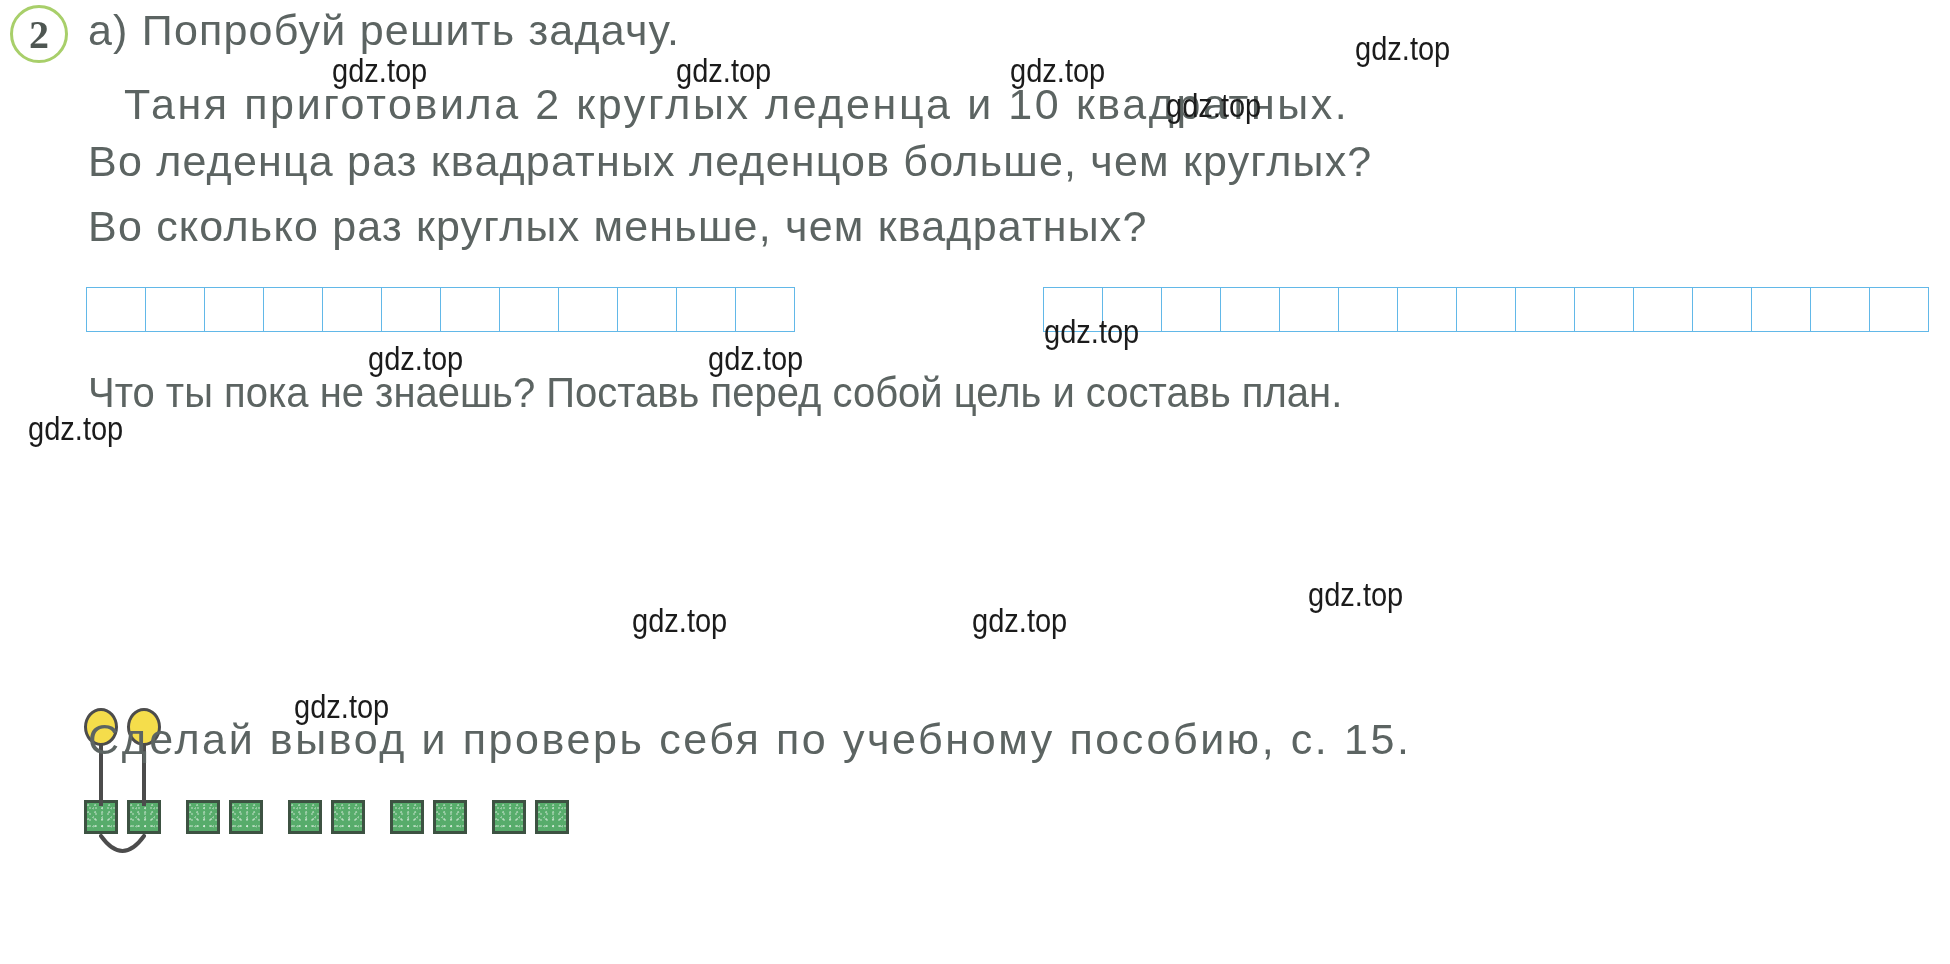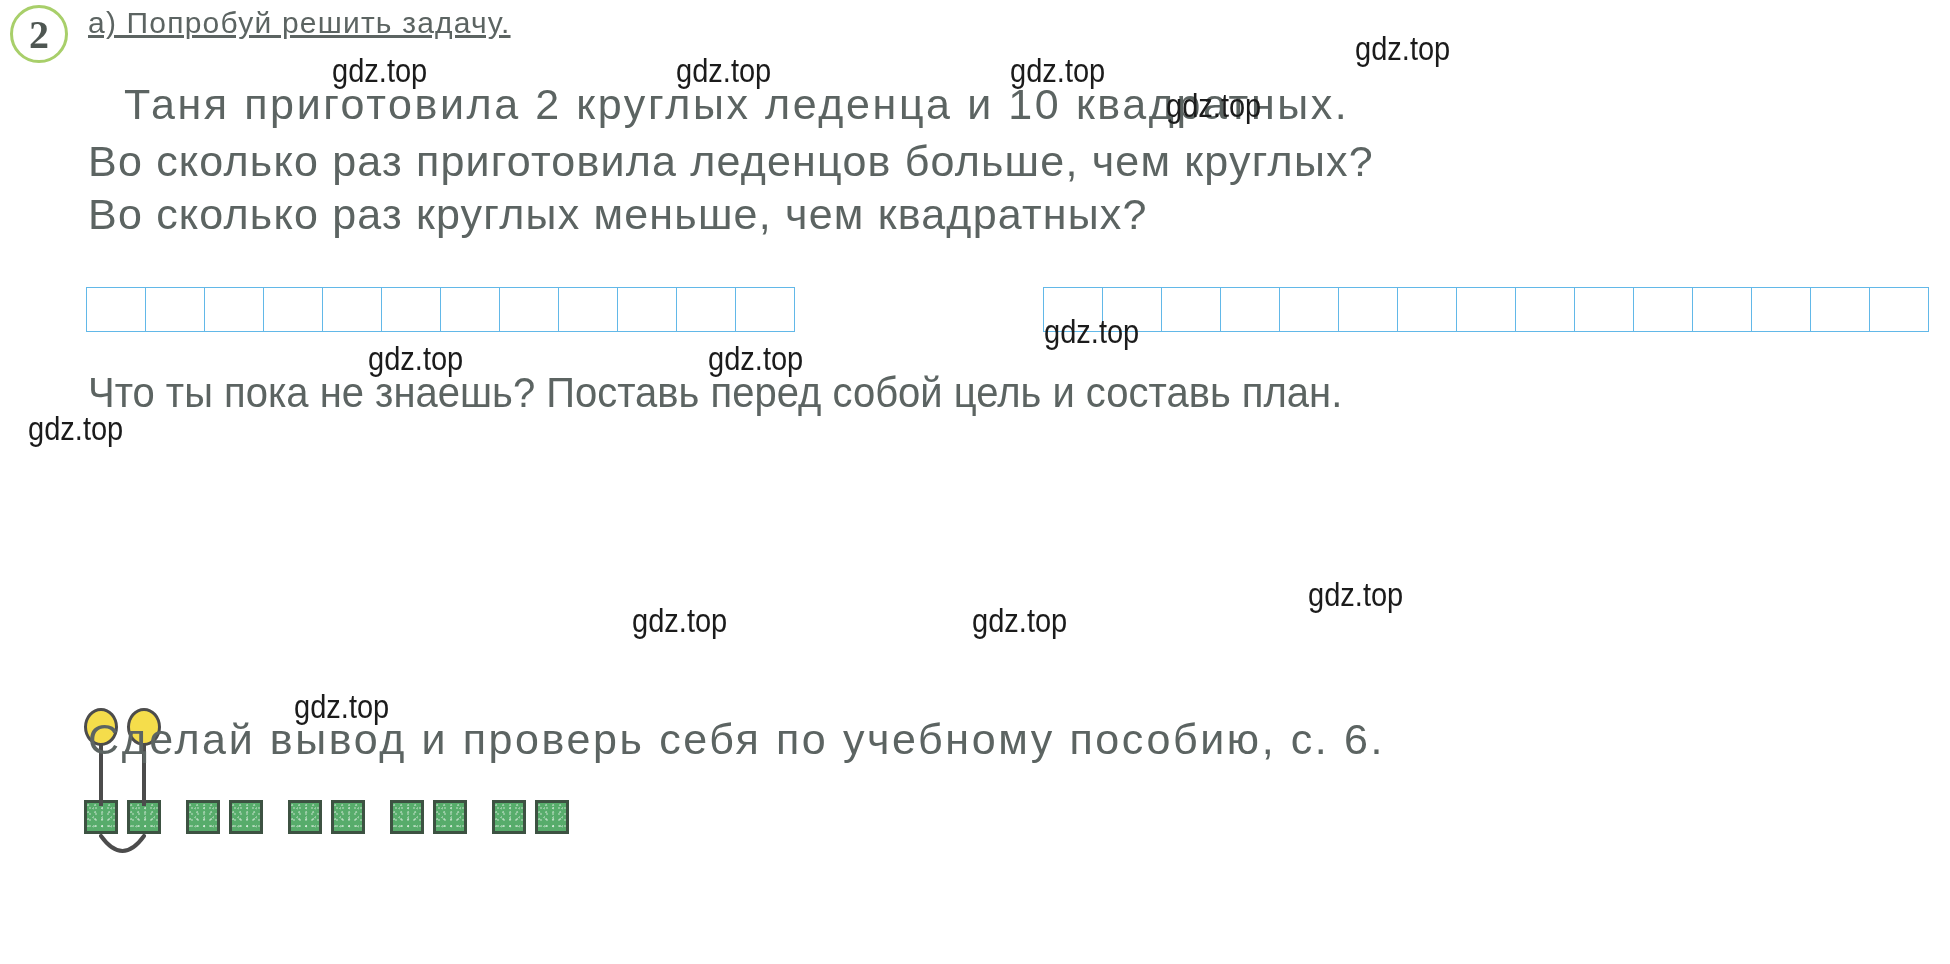--- a/index.html
+++ b/index.html
@@ -41,24 +41,24 @@
     font-family: "Liberation Serif", serif;
   }
 
   
   .line {
     position: absolute;
     white-space: nowrap;
     color: #5c6462;
     font-family: "Liberation Sans", sans-serif;
   }
-  .txt-a      { left: 88px;  top: 6px;   font-size: 30px; letter-spacing: 1.2px; text-decoration: underline; }
+  .txt-a      { left: 88px;  top: 6px;   font-size: 43px; letter-spacing: 1.2px; }
   .txt-p1l1   { left: 88px;  top: 80px;  font-size: 43px; letter-spacing: 2.6px; margin-left: 36px; }
   .txt-p1l2   { left: 88px;  top: 137px; font-size: 43px; letter-spacing: 1.2px; }
-  .txt-p1l3   { left: 88px;  top: 190px; font-size: 43px; letter-spacing: 1.2px; }
+  .txt-p1l3   { left: 88px;  top: 202px; font-size: 43px; letter-spacing: 1.2px; }
   .txt-goal   { left: 88px;  top: 368px; font-size: 43px; letter-spacing: 0px;
                 transform: scaleX(0.93); transform-origin: left center; }
   .txt-b1     { left: 88px;  top: 444px; font-size: 43px; letter-spacing: 2.2px; }
   .txt-b2     { left: 88px;  top: 501px; font-size: 43px; letter-spacing: 1.8px; }
   .txt-final  { left: 88px;  top: 711px; font-size: 43px; letter-spacing: 2.6px; }
   .txt-final  { top: 715px; }
 
   
   .cellgrid {
     position: absolute;
@@ -137,21 +137,21 @@
 <body>
 
 <div id="page">
 
   <div class="task-badge">
     <span>2</span>
   </div>
 
   <div class="line txt-a">а) Попробуй решить задачу.</div>
   <div class="line txt-p1l1">Таня приготовила 2 круглых леденца и 10 квадратных.</div>
-  <div class="line txt-p1l2">Во сколько раз приготовила леденцов больше, чем круглых?</div>
+  <div class="line txt-p1l2">Во леденца раз квадратных леденцов больше, чем круглых?</div>
   <div class="line txt-p1l3">Во сколько раз круглых меньше, чем квадратных?</div>
 
   <div class="cellgrid" id="grid-left" style="left: 86px; top: 287px; height: 45px; border-color: rgb(98, 184, 232);">
       <div class="cell" style="width: 59px; border-right-color: rgb(98, 184, 232);"></div>
       <div class="cell" style="width: 59px; border-right-color: rgb(98, 184, 232);"></div>
       <div class="cell" style="width: 59px; border-right-color: rgb(98, 184, 232);"></div>
       <div class="cell" style="width: 59px; border-right-color: rgb(98, 184, 232);"></div>
       <div class="cell" style="width: 59px; border-right-color: rgb(98, 184, 232);"></div>
       <div class="cell" style="width: 59px; border-right-color: rgb(98, 184, 232);"></div>
       <div class="cell" style="width: 59px; border-right-color: rgb(98, 184, 232);"></div>
@@ -195,21 +195,21 @@
       <div class="sq" style="left: 535px; top: 110px; width: 34px; height: 34px; background: rgb(87, 172, 107); border-color: rgb(61, 82, 66);"></div>
       <div class="lolli-stem" style="left: 99px; top: 48px; height: 68px; background: rgb(76, 76, 76);"></div>
       <div class="lolli-circle" style="left: 84px; top: 18px; background: rgb(245, 221, 75); border-color: rgb(76, 76, 76);"></div>
       <div class="lolli-stem" style="left: 142px; top: 48px; height: 68px; background: rgb(76, 76, 76);"></div>
       <div class="lolli-circle" style="left: 127px; top: 18px; background: rgb(245, 221, 75); border-color: rgb(76, 76, 76);"></div>
       <svg class="brace-arc" width="83" height="36" style="left: 81px; top: 144px;">
         <path d="M 20 2 Q 41.5 32 63 2" fill="none" stroke="#4c4c4c" stroke-width="4" stroke-linecap="round"></path>
       </svg>
     </div>
 
-  <div class="line txt-final">Сделай вывод и проверь себя по учебному пособию, с. 6.</div>
+  <div class="line txt-final">Сделай вывод и проверь себя по учебному пособию, с. 15.</div>
 
   <div id="watermark-layer">
       <div class="wm" style="left: 332px; top: 52px;">gdz.top</div>
       <div class="wm" style="left: 676px; top: 52px;">gdz.top</div>
       <div class="wm" style="left: 1010px; top: 52px;">gdz.top</div>
       <div class="wm" style="left: 1355px; top: 30px;">gdz.top</div>
       <div class="wm" style="left: 1166px; top: 87px;">gdz.top</div>
       <div class="wm" style="left: 368px; top: 340px;">gdz.top</div>
       <div class="wm" style="left: 708px; top: 340px;">gdz.top</div>
       <div class="wm" style="left: 1044px; top: 313px;">gdz.top</div>

